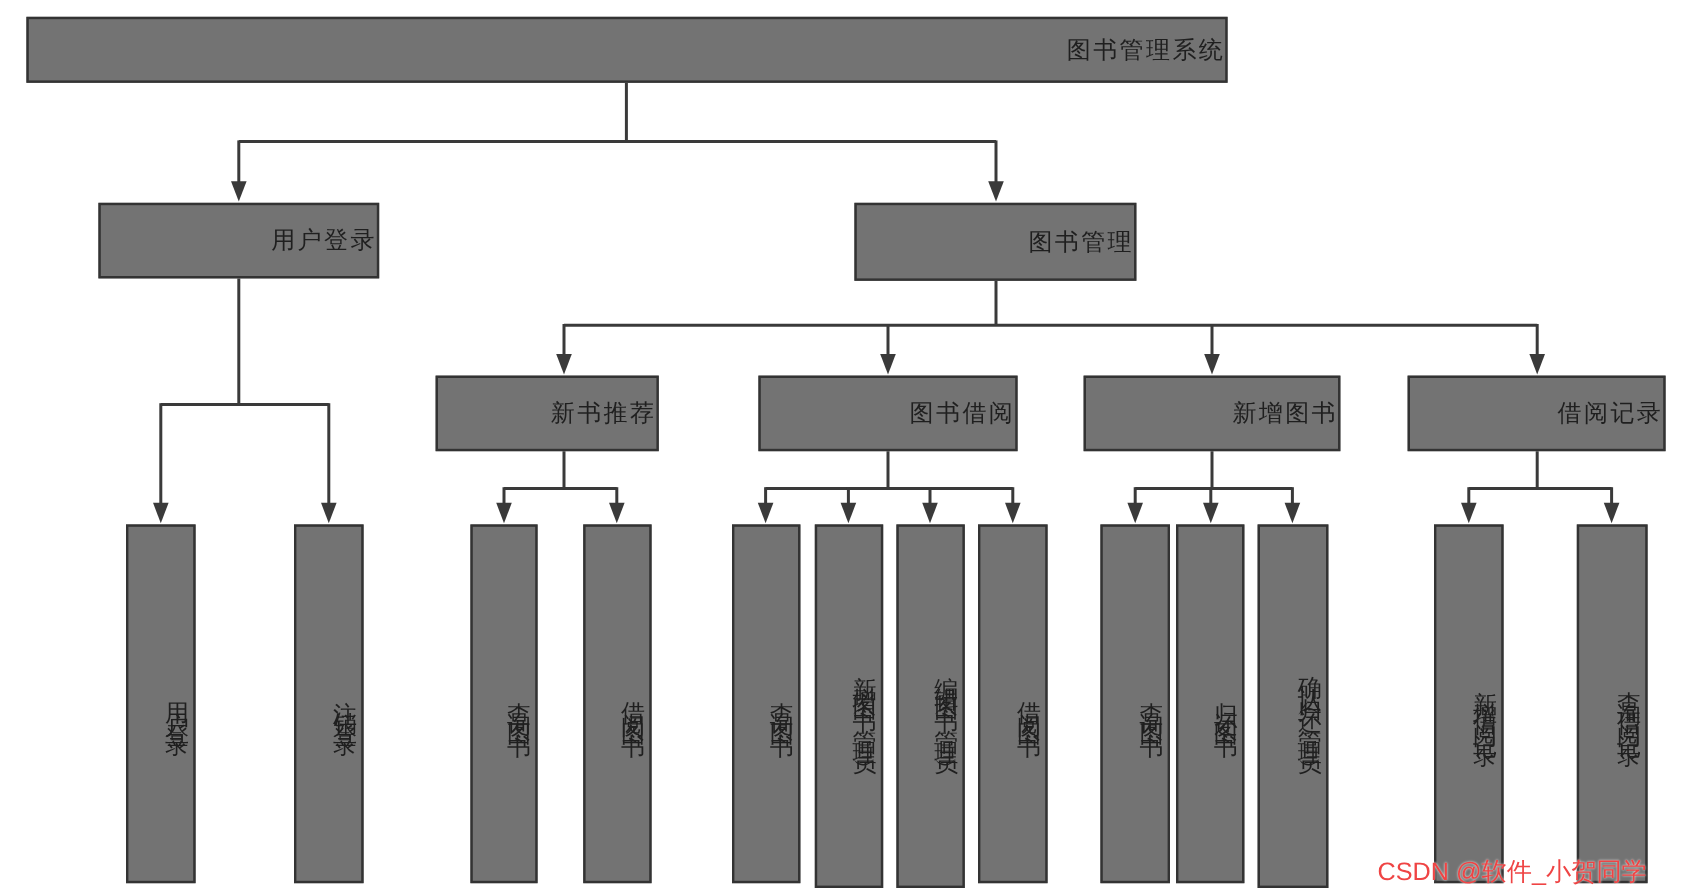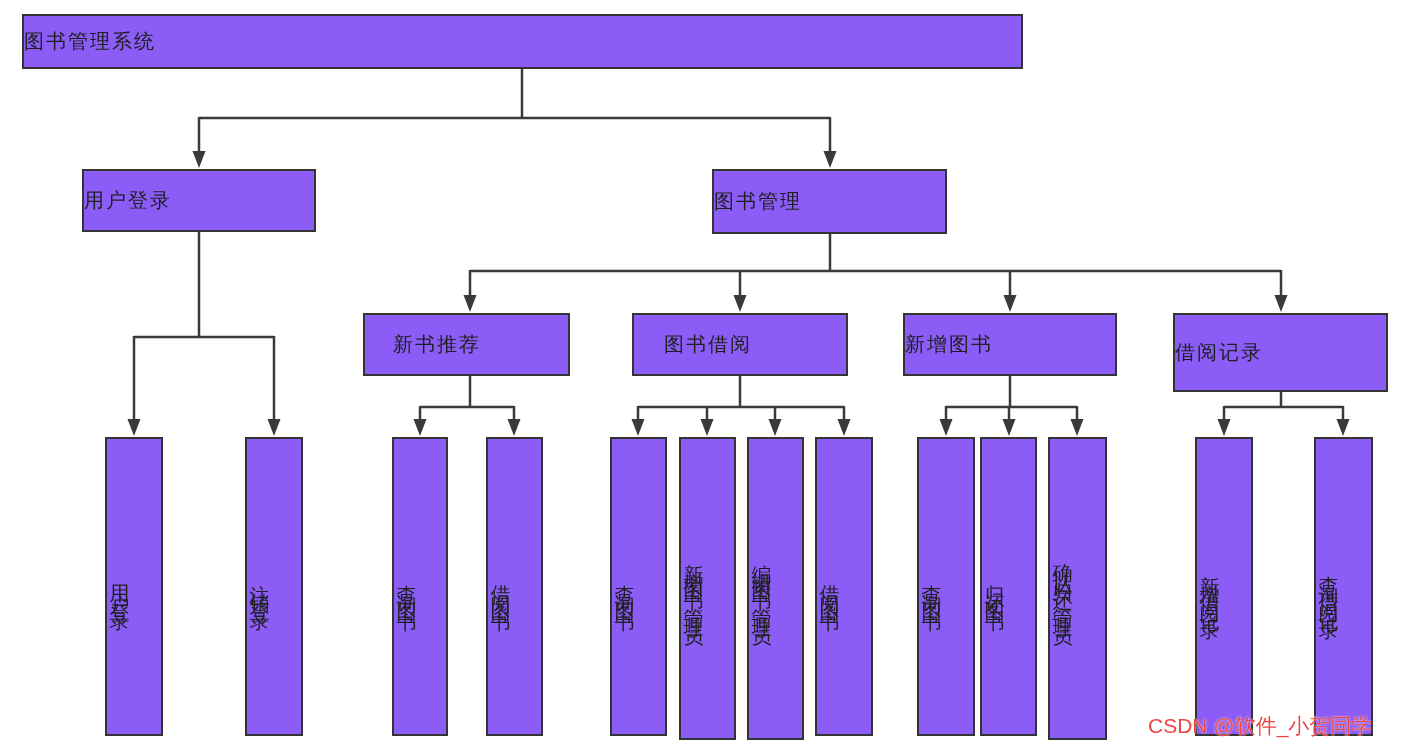--- a/index.html
+++ b/index.html
@@ -15,24 +15,24 @@
   .connectors {
     position: absolute;
     left: 0; top: 0;
     width: 1405px; height: 747px;
     z-index: 0;
   }
   .node {
     position: absolute;
     box-sizing: border-box;
     border: 2.5px solid #333333;
-    background: #8b5cf6;
+    background: #737373;
     display: flex;
     align-items: center;
-    justify-content: flex-start;
+    justify-content: flex-end;
     z-index: 1;
   }
   .node .lbl {
     font-size: 20px;
     letter-spacing: 2px;
     color: #1f1f1f;
     white-space: nowrap;
   }
   .vnode .lbl {
     writing-mode: vertical-rl;
@@ -130,30 +130,30 @@
     <span class="lbl">图书管理系统</span>
   </div>
 
   <div class="node" style="left:82px; top:169px; width:234px; height:63px;">
     <span class="lbl">用户登录</span>
   </div>
   <div class="node" style="left:712px; top:169px; width:235px; height:65px;font-family:Liberation Mono, monospace;">
     <span class="lbl">图书管理</span>
   </div>
 
-  <div class="node" style="left:363px; top:313px; width:207px; height:63px;padding-left:28px;">
+  <div class="node" style="left:363px; top:313px; width:186px; height:63px;padding-left:28px;">
     <span class="lbl">新书推荐</span>
   </div>
   <div class="node" style="left:632px; top:313px; width:216px; height:63px;padding-left:30px;">
     <span class="lbl">图书借阅</span>
   </div>
   <div class="node" style="left:903px; top:313px; width:214px; height:63px;">
     <span class="lbl">新增图书</span>
   </div>
-  <div class="node" style="left:1173px; top:313px; width:215px; height:79px;">
+  <div class="node" style="left:1173px; top:313px; width:215px; height:63px;">
     <span class="lbl">借阅记录</span>
   </div>
 
   <div class="node vnode" style="left:105px; top:437px; width:58px; height:299px;">
     <span class="lbl">用户登录</span>
   </div>
   <div class="node vnode" style="left:245px; top:437px; width:58px; height:299px;">
     <span class="lbl">注销登录</span>
   </div>
 

